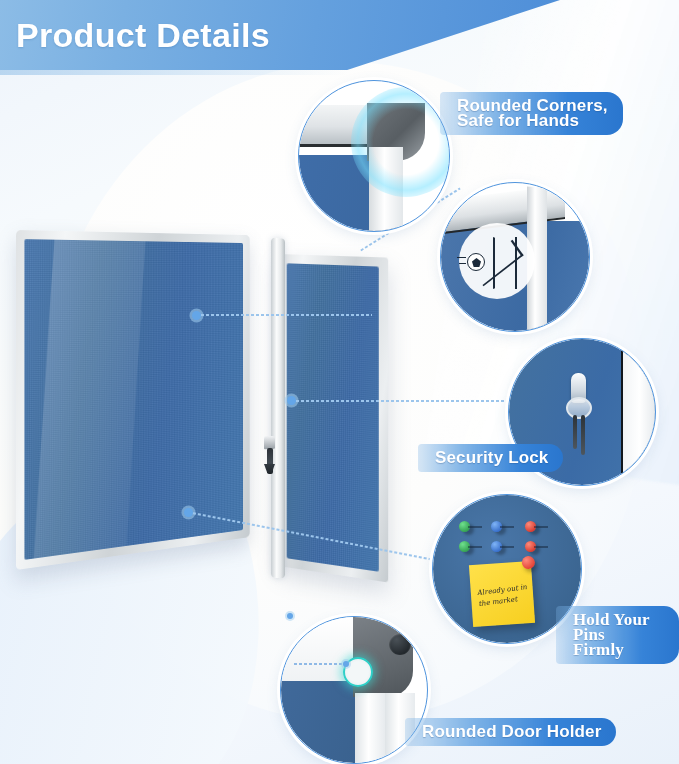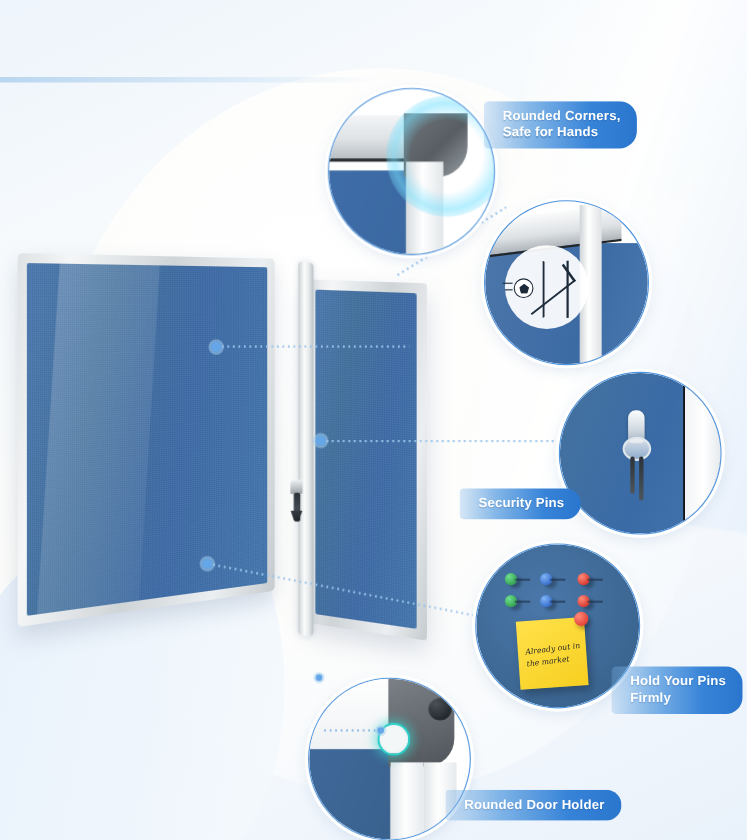--- a/index.html
+++ b/index.html
@@ -322,31 +322,31 @@
 
   
   .pill {
     position: absolute;
     display: flex;
     align-items: center;
     padding: 6px 15px 7px 17px;
     border-radius: 14px;
     background: linear-gradient(90deg, rgba(126,180,230,.30) 0%, rgba(104,166,226,.82) 30%, #3683d8 70%, #2a76ce 100%);
     color: #ffffff;
-    font-size: 12px;
+    font-size: 17px;
     font-weight: bold;
     line-height: 15px;
     letter-spacing: .15px;
     white-space: pre-line;
     text-shadow: 0 1px 1px rgba(25,70,125,.3);
   }
   .p1 { left: 440px; top: 92px; border-radius: 4px 16px 16px 4px; }
   .p2 { left: 568px; top: 280px; border-radius: 4px 15px 15px 4px; }
   .p3 { left: 418px; top: 444px; border-radius: 4px 16px 16px 4px; }
-  .p4 { left: 556px; top: 606px; border-radius: 4px 15px 15px 4px; }
+  .p4 { left: 556px; top: 606px; border-radius: 4px 15px 15px 4px; font-family: Liberation Serif, serif; }
   .p5 { left: 405px; top: 718px; border-radius: 4px 16px 16px 4px; }
 
   
   .dot {
     position: absolute; width: 9px; height: 9px; border-radius: 50%;
     background: #64a6e8;
     box-shadow: 0 0 0 2.5px rgba(160,205,240,.55);
   }
   .dot.small { width: 6px; height: 6px; box-shadow: 0 0 0 2px rgba(160,205,240,.5); }
   .leader {
@@ -358,20 +358,23 @@
 </style>
 </head>
 <body>
 
 <div id="page">
 
   <div class="bg-ellipse"></div>
   <div class="bg-swoosh"></div>
   <div class="bg-sheen"></div>
 
+  <div class="header">
+    <div class="header-title">Product Details</div>
+  </div>
   <div class="header-edge"></div>
 
   <div class="product">
     <div class="board-main">
       <div class="frame-outer"></div>
       <div class="frame-inner">
         <div class="felt-tex"></div>
         <div class="glass-sheen"></div>
       </div>
     </div>
@@ -431,21 +434,21 @@
   <div class="callout c3">
     <div class="callout-inner">
       <div class="felt"></div>
       <div class="door-edge"></div>
       <div class="key-barrel"></div>
       <div class="key-ring"></div>
       <div class="key-blade"></div>
       <div class="key-blade b2"></div>
     </div>
   </div>
-  <div class="pill p3">Security Pins</div>
+  <div class="pill p3">Security Lock</div>
 
   <div class="callout c4">
     <div class="callout-inner">
       <div class="felt"></div>
       <div class="pin" style="left:26px; top:26px; background: radial-gradient(circle at 34% 30%, #6fe08d, #1f8a3c);"></div>
       <div class="pin" style="left:58px; top:26px; background: radial-gradient(circle at 34% 30%, #7fb4f6, #1d55bb);"></div>
       <div class="pin" style="left:92px; top:26px; background: radial-gradient(circle at 34% 30%, #ff8a7a, #c61f16);"></div>
       <div class="pin" style="left:26px; top:46px; background: radial-gradient(circle at 34% 30%, #6fe08d, #1f8a3c);"></div>
       <div class="pin" style="left:58px; top:46px; background: radial-gradient(circle at 34% 30%, #7fb4f6, #1d55bb);"></div>
       <div class="pin" style="left:92px; top:46px; background: radial-gradient(circle at 34% 30%, #ff8a7a, #c61f16);"></div>

